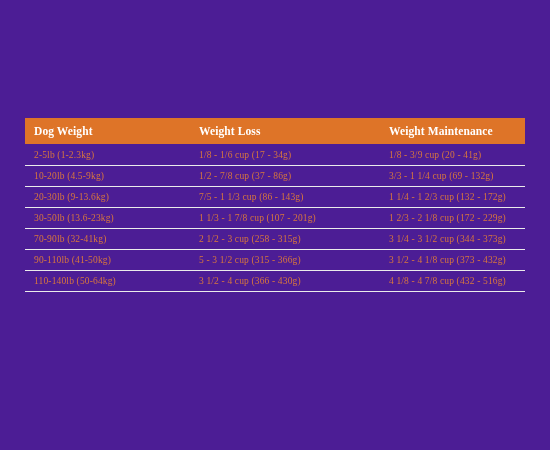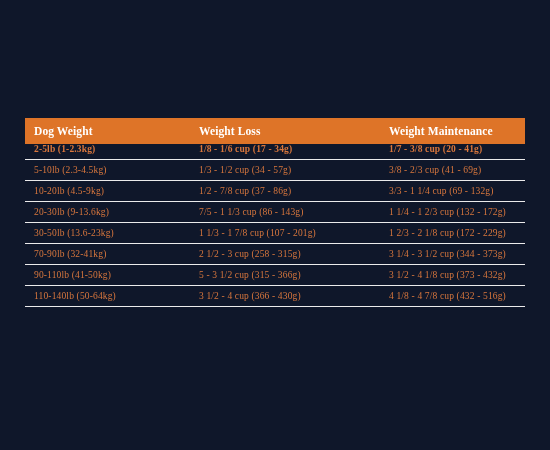--- a/index.html
+++ b/index.html
@@ -10,21 +10,21 @@
     width: 550px;
     height: 450px;
     background: #ffffff;
     font-family: "Liberation Serif", "DejaVu Serif", serif;
     overflow: hidden;
   }
   .page {
     position: relative;
     width: 550px;
     height: 450px;
-    background: #0f172a;
+    background: #4c1d95;
   }
   .feeding-table {
     position: absolute;
     left: 25px;
     top: 118px;
     width: 500px;
     border-collapse: collapse;
     table-layout: fixed;
   }
   .feeding-table thead tr {
@@ -47,22 +47,21 @@
     color: #d9773d;
     font-size: 9.5px;
     font-weight: normal;
     text-align: left;
     padding: 5px 0 5px 9px;
     border-bottom: 1px solid #ebebeb;
     white-space: nowrap;
     letter-spacing: 0.15px;
   }
   .feeding-table tbody tr:first-child td {
-    padding-top: 0;
-    font-weight: bold;
+    padding-top: 6px;
   }
 </style>
 </head>
 <body>
 
 <div class="page">
   <table class="feeding-table">
     <colgroup>
       <col class="col-1">
       <col class="col-2">
@@ -72,26 +71,21 @@
       <tr>
         <th>Dog Weight</th>
         <th>Weight Loss</th>
         <th>Weight Maintenance</th>
       </tr>
     </thead>
     <tbody>
       <tr>
         <td>2-5lb (1-2.3kg)</td>
         <td>1/8 - 1/6 cup (17 - 34g)</td>
-        <td>1/7 - 3/8 cup (20 - 41g)</td>
-      </tr>
-      <tr>
-        <td>5-10lb (2.3-4.5kg)</td>
-        <td>1/3 - 1/2 cup (34 - 57g)</td>
-        <td>3/8 - 2/3 cup (41 - 69g)</td>
+        <td>1/8 - 3/9 cup (20 - 41g)</td>
       </tr>
       <tr>
         <td>10-20lb (4.5-9kg)</td>
         <td>1/2 - 7/8 cup (37 - 86g)</td>
         <td>3/3 - 1 1/4 cup (69 - 132g)</td>
       </tr>
       <tr>
         <td>20-30lb (9-13.6kg)</td>
         <td>7/5 - 1 1/3 cup (86 - 143g)</td>
         <td>1 1/4 - 1 2/3 cup (132 - 172g)</td>

